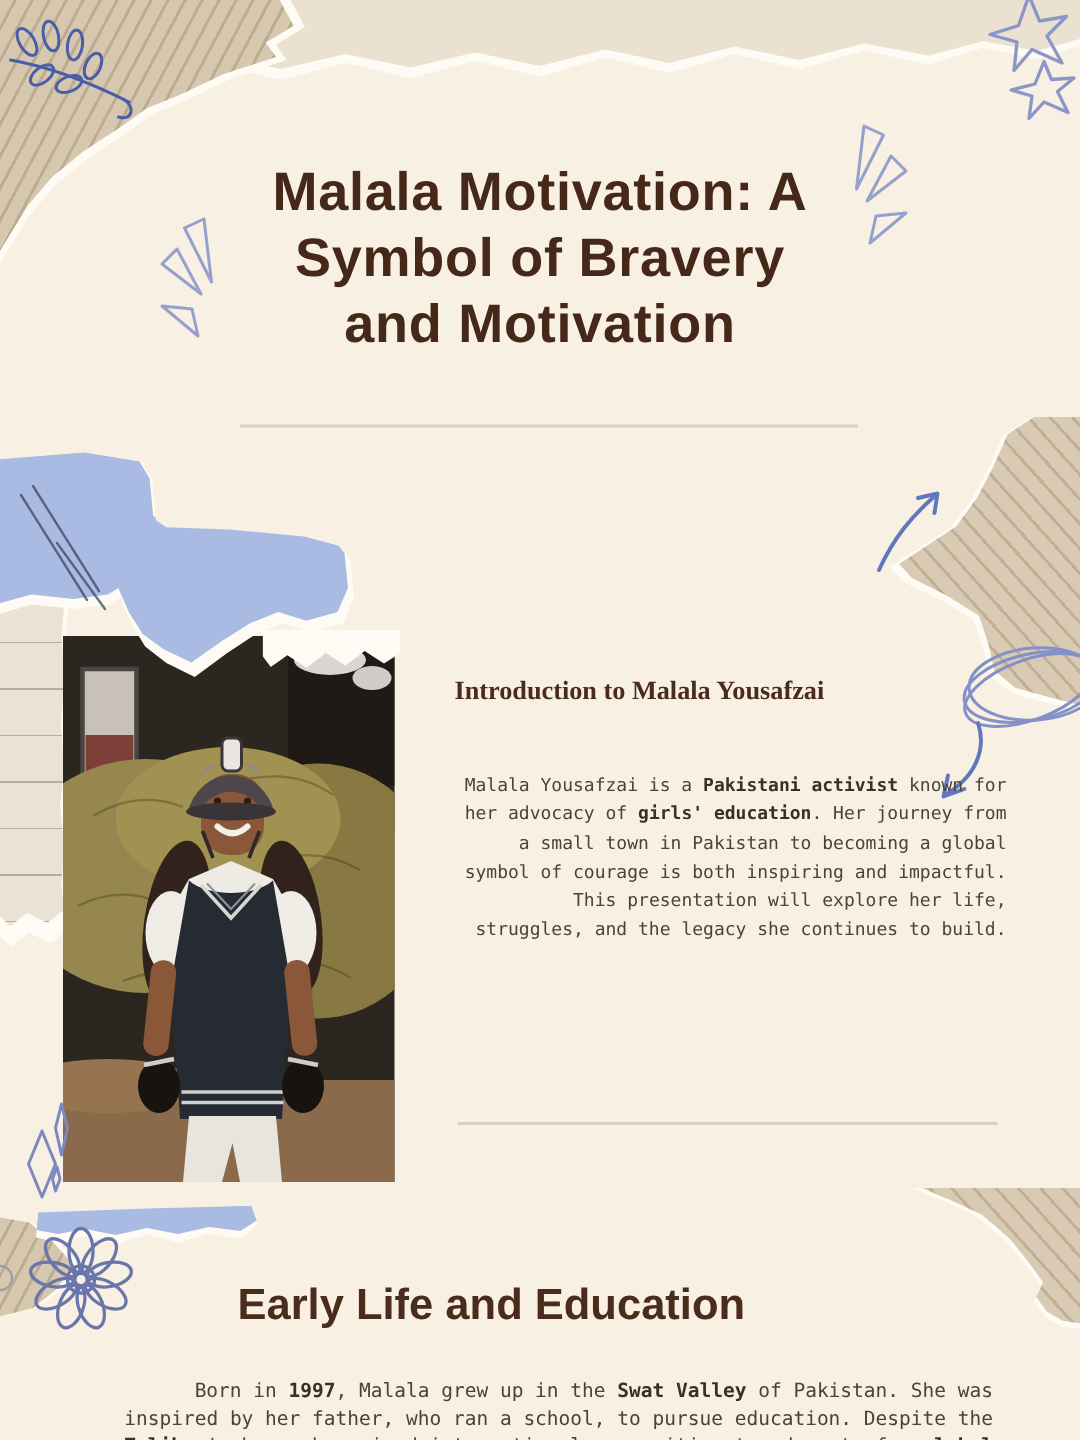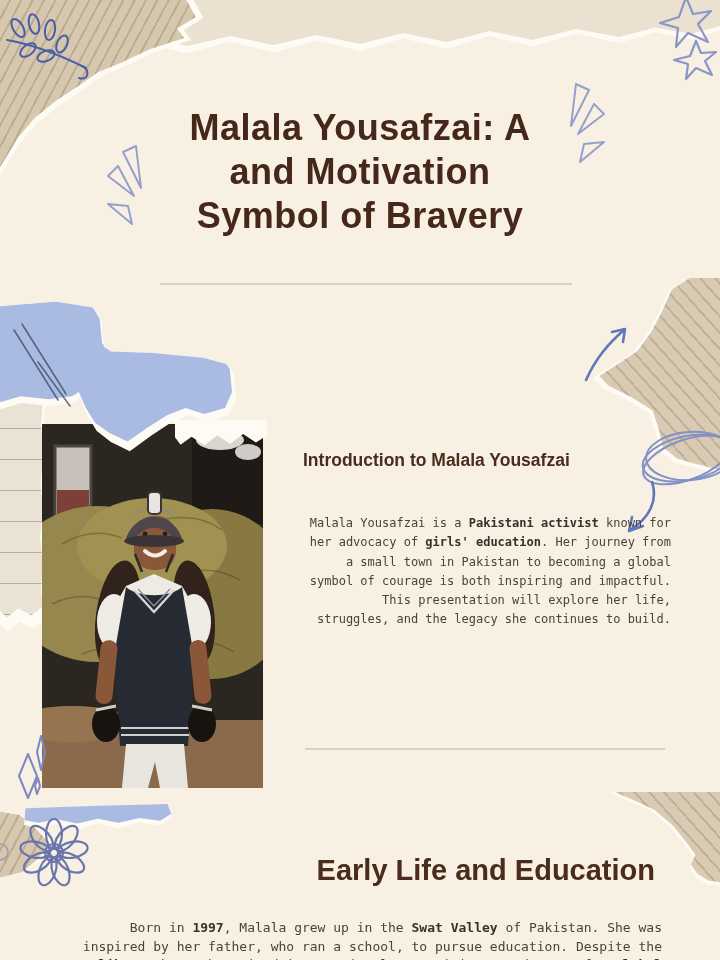--- a/index.html
+++ b/index.html
@@ -69,23 +69,23 @@
   </svg>
   <svg class="abs" style="left:556px;top:80px" width="54" height="96" viewBox="0 0 54 96">
     <g class="doodle" style="stroke:#95a0cc;stroke-width:2">
       <path d="M20,4 L33,10 L15,46 Z"></path>
       <path d="M38,24 L48,34 L22,54 Z"></path>
       <path d="M28,64 L48,62 L24,82 Z"></path>
     </g>
   </svg>
 
   <div class="abs title" style="left:90px;top:106px;width:540px;">
-    <span>Malala Yousafzai: A</span>
+    <span>Malala Motivation: A</span>
+    <span>Symbol of Bravery</span>
     <span>and Motivation</span>
-    <span>Symbol of Bravery</span>
   </div>
   <div class="divider" style="left:160px;top:283px;width:412px;"></div>
 
   <div class="paper-white" style="left:0;top:398px;width:48px;height:238px;
        clip-path:polygon(0 0,96% 0,91% 12%,96% 25%,90% 38%,95% 50%,89% 62%,95% 74%,91% 86%,95% 93%,70% 97%,40% 94%,15% 98%,0 95%);">
     <div class="paper-fill lined" style="left:0;top:0;right:3px;bottom:14px;
          clip-path:polygon(0 0,96% 0,91% 12%,96% 25%,90% 38%,95% 50%,89% 62%,95% 74%,91% 86%,95% 93%,70% 97%,40% 94%,15% 98%,0 95%);"></div>
   </div>
 
   <div class="abs" style="left:42px;top:424px;width:221px;height:364px;background:#2c2620;overflow:hidden;">
@@ -173,21 +173,21 @@
       <path d="M32,10 L45,7 L43,20"></path>
     </g>
   </svg>
   <svg class="abs" style="left:612px;top:478px" width="50" height="60" viewBox="0 0 50 60">
     <g class="doodle" style="stroke:#5f77bd;stroke-width:2.6">
       <path d="M40,4 C46,22 38,40 18,52"></path>
       <path d="M31,48 L17,53 L20,39"></path>
     </g>
   </svg>
 
-  <div class="abs h2" style="left:303px;top:450px;font-size:17.5px;">Introduction to Malala Yousafzai</div>
+  <div class="abs h2" style="left:303px;top:450px;font-size:17.5px;font-family:Liberation Serif, serif;">Introduction to Malala Yousafzai</div>
   <div class="abs mono" style="left:303px;top:514px;width:368px;font-size:12px;line-height:19.3px;"><span>Malala Yousafzai is a </span><b>Pakistani activist</b><span> known for her advocacy of </span><b>girls' education</b><span>. Her journey from a small town in Pakistan to becoming a global symbol of courage is both inspiring and impactful. This presentation will explore her life, struggles, and the legacy she continues to build.</span></div>
 
   <div class="divider" style="left:305px;top:748px;width:360px;"></div>
 
   <svg class="abs" style="left:4px;top:732px" width="50" height="74" viewBox="0 0 50 74">
     <g class="doodle" style="stroke:#7c88c0;stroke-width:2">
       <path d="M24,22 L33,44 L24,66 L15,44 Z"></path>
       <path d="M37,4 L41,20 L37,38 L33,20 Z"></path>
       <path d="M34,46 L36,54 L33,62 L31,54 Z"></path>
     </g>
@@ -223,16 +223,16 @@
   <svg class="abs" style="left:-10px;top:842px" width="22" height="22" viewBox="0 0 22 22">
     <circle cx="10" cy="10" r="8" stroke="#9aa0a8" stroke-width="1.6" fill="none"></circle>
   </svg>
 
   <div class="paper-white" style="left:596px;top:792px;width:124px;height:168px;
        clip-path:polygon(10% 0,100% 0,100% 56%,90% 55%,81% 51%,75% 45%,79% 39%,70% 30%,60% 21%,44% 11%,26% 5%);">
     <div class="paper-fill tan-stripes2" style="left:7px;top:0;right:0;bottom:7px;
          clip-path:polygon(10% 0,100% 0,100% 56%,90% 55%,81% 51%,75% 45%,79% 39%,70% 30%,60% 21%,44% 11%,26% 5%);"></div>
   </div>
 
-  <div class="abs h2" style="left:0;top:854px;width:655px;text-align:right;font-size:29px;">Early Life and Education</div>
+  <div class="abs h2" style="left:0;top:854px;width:655px;text-align:center;font-size:29px;">Early Life and Education</div>
   <div class="abs mono" style="left:68px;top:919px;width:594px;font-size:13px;line-height:18.5px;text-indent:5ch;"><span>Born in </span><b>1997</b><span>, Malala grew up in the </span><b>Swat Valley</b><span> of Pakistan. She was inspired by her father, who ran a school, to pursue education. Despite the </span><b>Taliban</b><span>'s ban, she gained international recognition to advocate for </span><b>global girls'</b></div>
 
 </div>
 
 </body></html>

